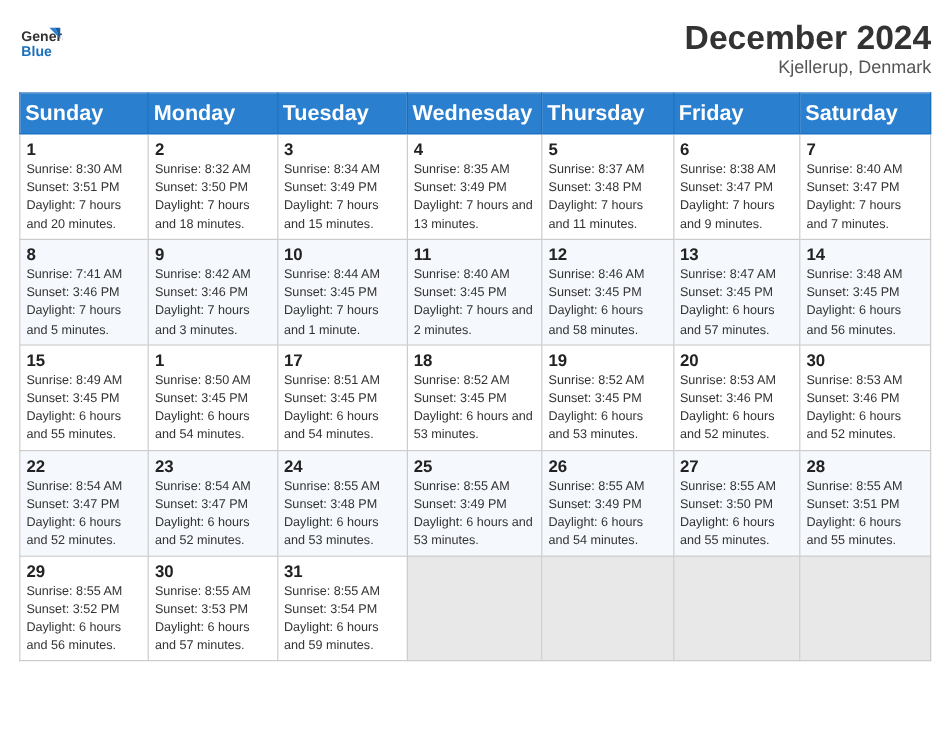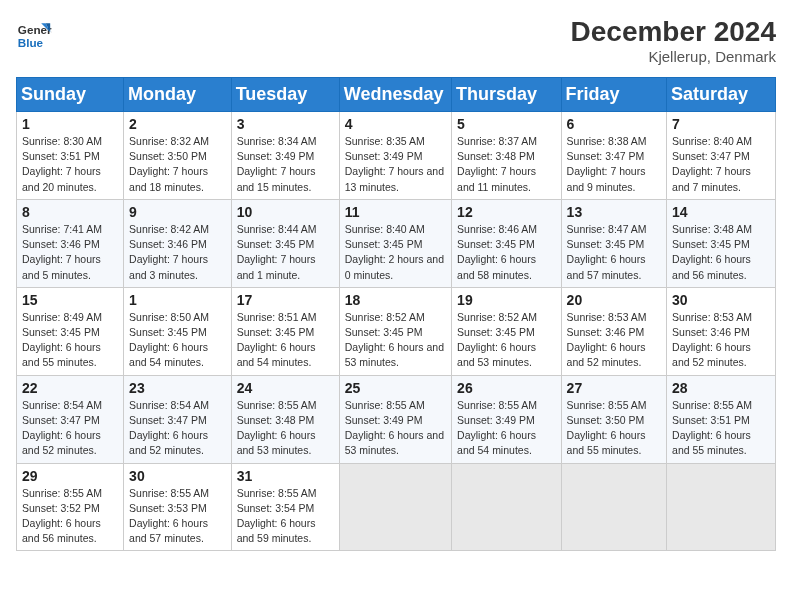--- a/index.html
+++ b/index.html
@@ -191,21 +191,21 @@
           <span>Sunrise: 8:44 AM</span><br>
           <span>Sunset: 3:45 PM</span><br>
           <span>Daylight: 7 hours and 1 minute.</span>
         </div>
       </td>
         <td>
         <span class="day-number">11</span>
         <div class="day-detail">
           <span>Sunrise: 8:40 AM</span><br>
           <span>Sunset: 3:45 PM</span><br>
-          <span>Daylight: 2 hours and 0 minutes.</span>
+          <span>Daylight: 7 hours and 2 minutes.</span>
         </div>
       </td>
         <td>
         <span class="day-number">12</span>
         <div class="day-detail">
           <span>Sunrise: 8:46 AM</span><br>
           <span>Sunset: 3:45 PM</span><br>
           <span>Daylight: 6 hours and 58 minutes.</span>
         </div>
       </td>

